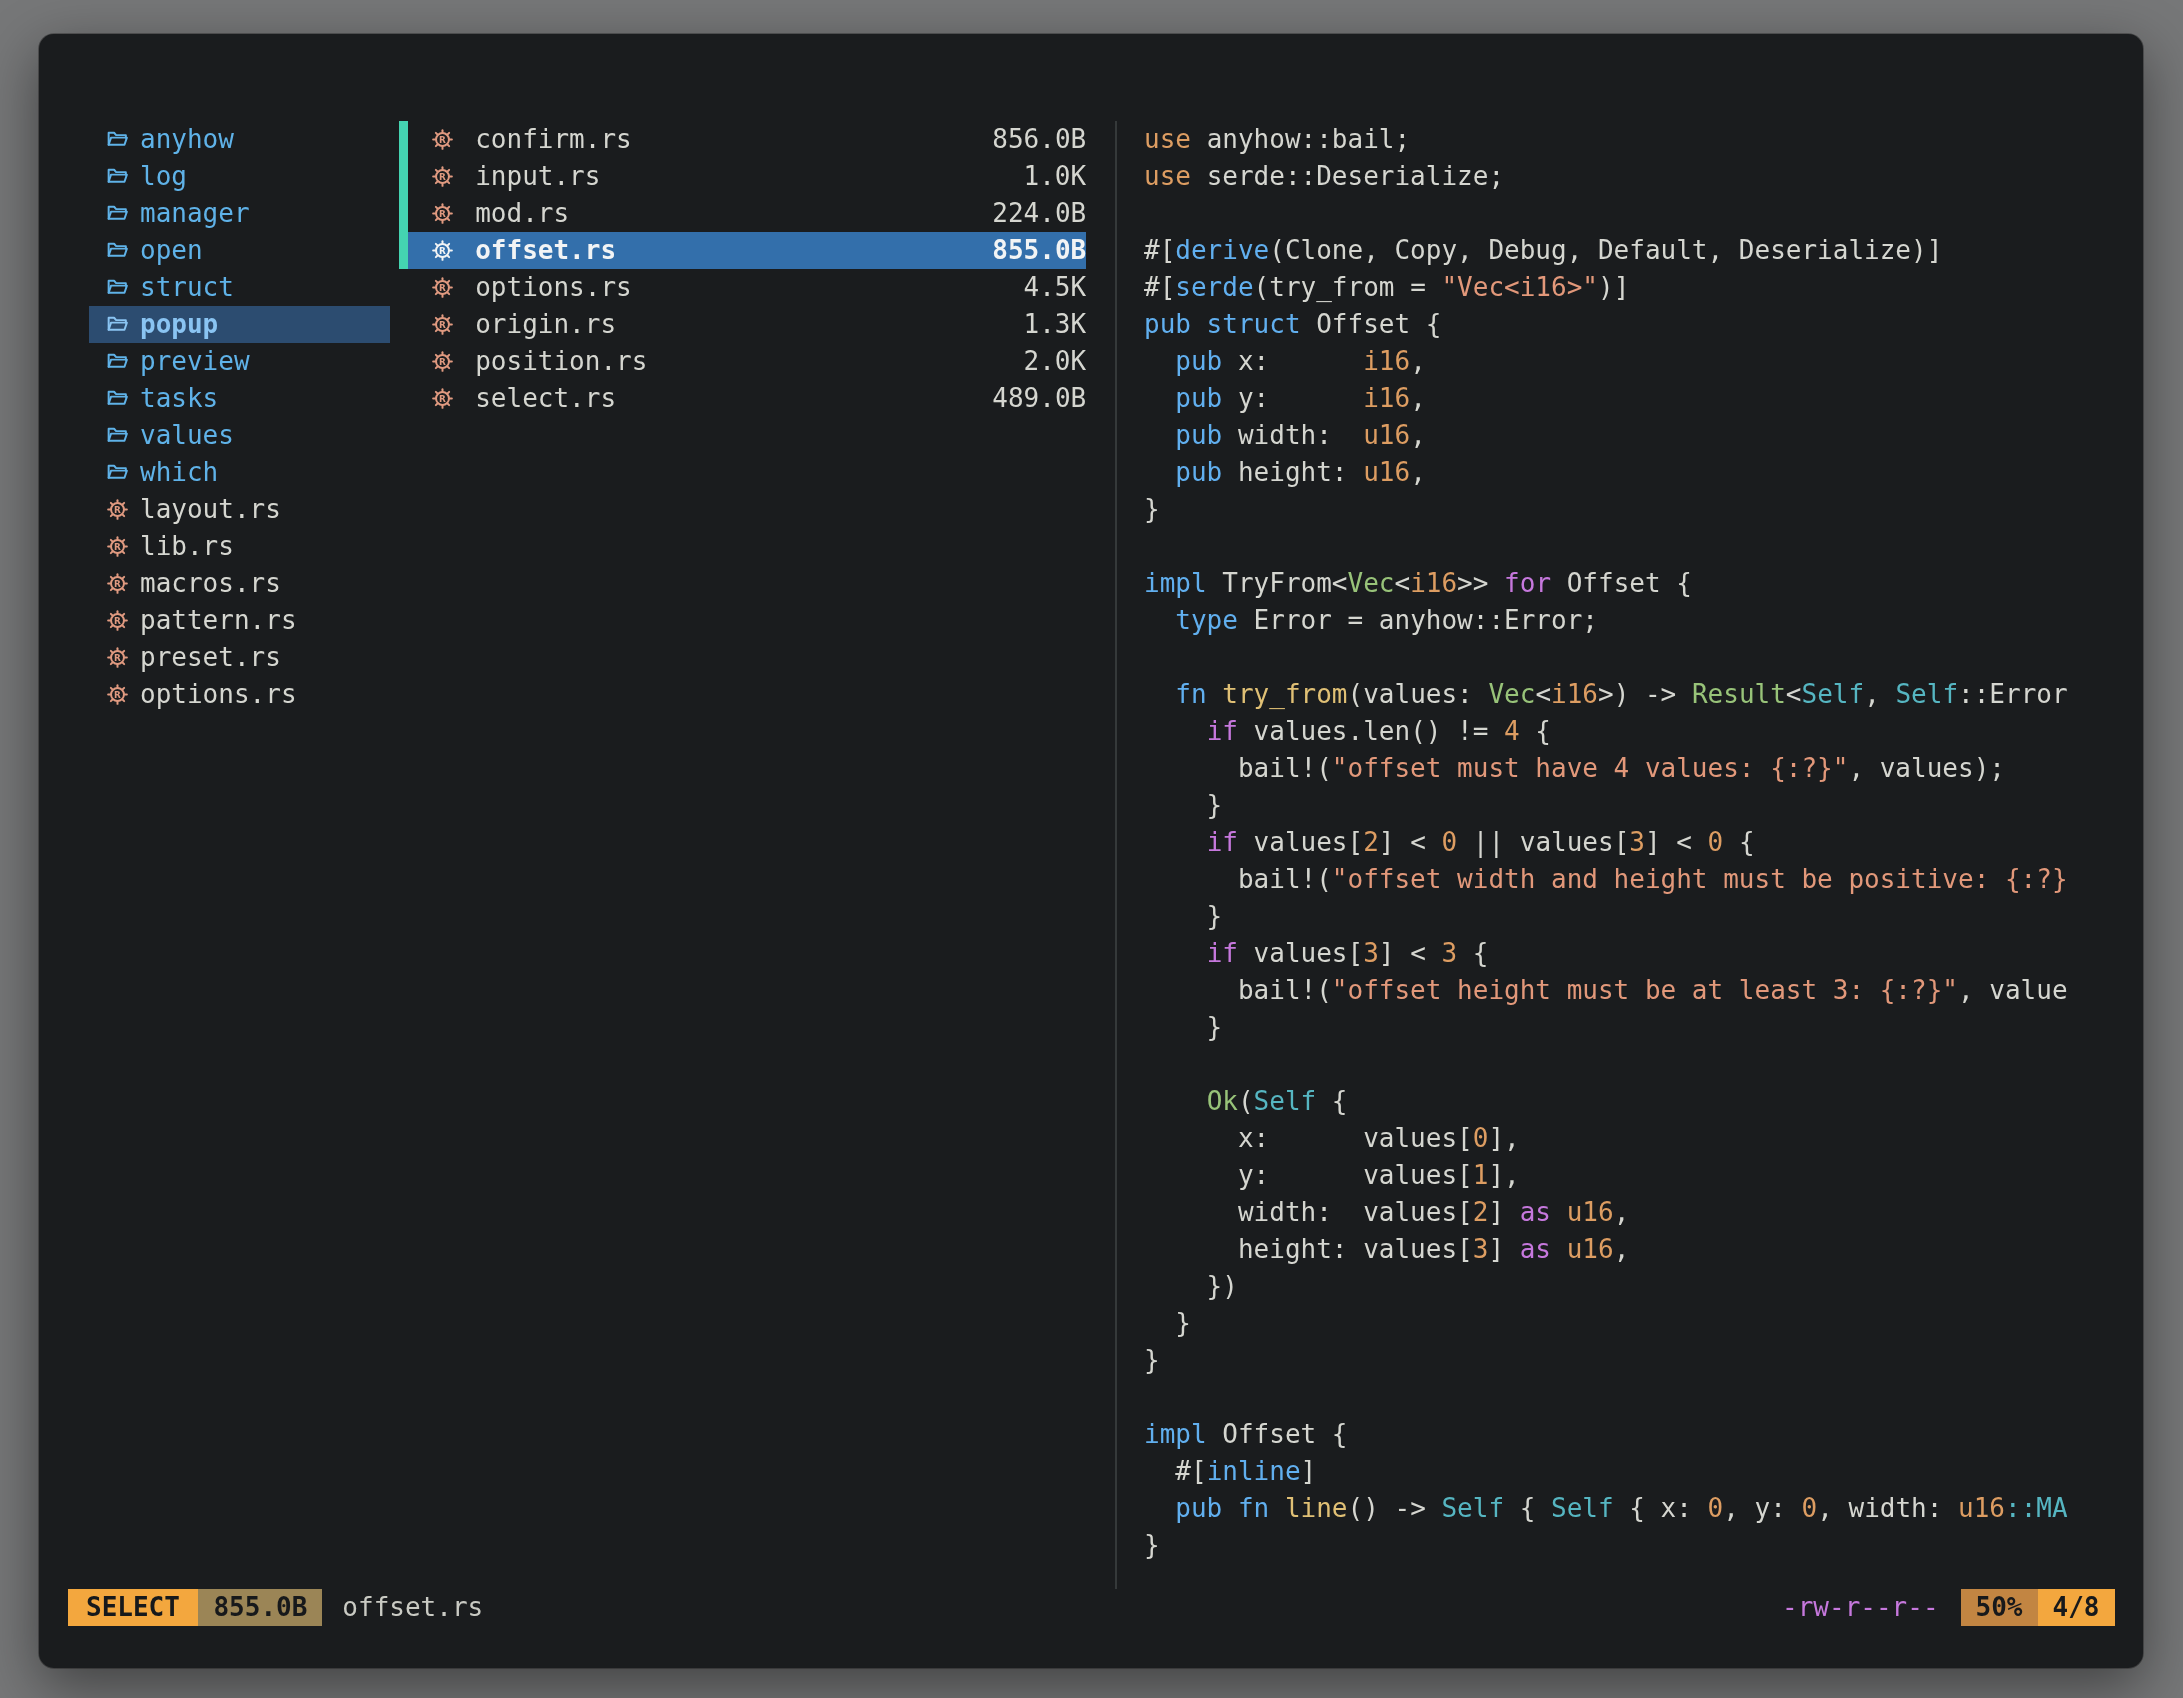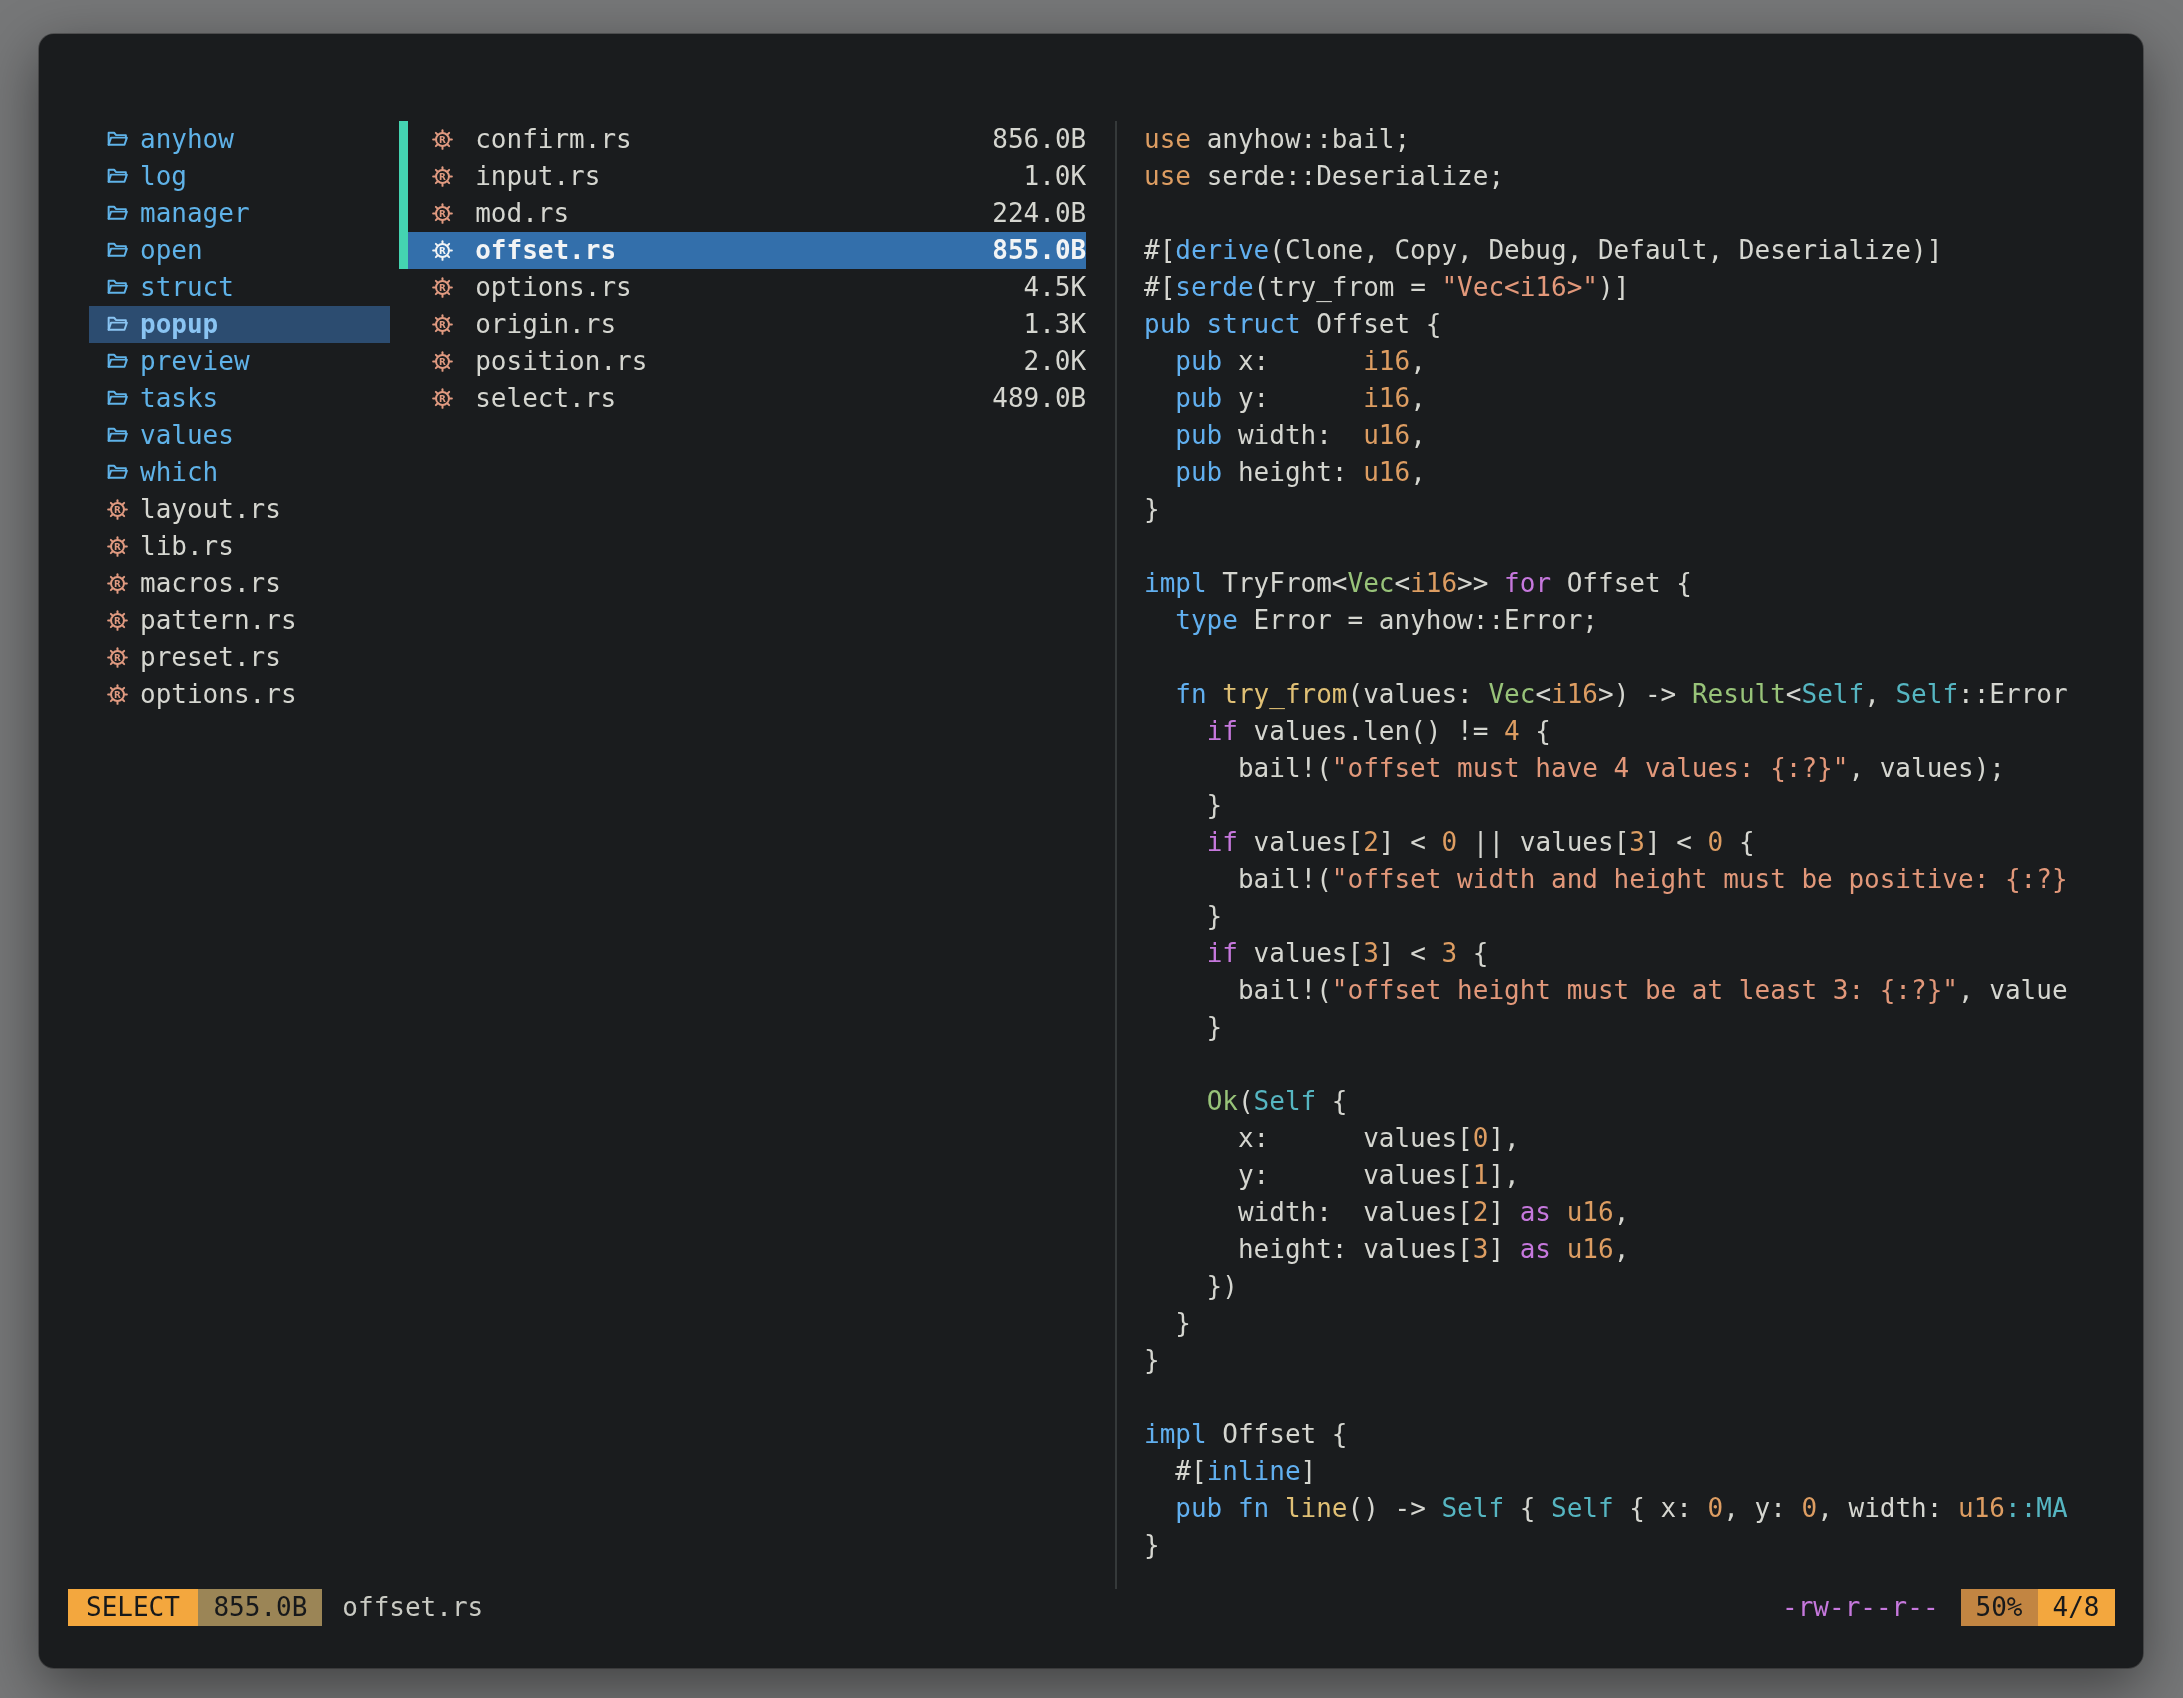--- a/index.html
+++ b/index.html
@@ -47,21 +47,21 @@
   .icon svg { width: 100%; height: 100%; display: block; }
   .dir-icon  { color: inherit; }
   .rust-icon { color: var(--rust-icon, #e09a80); }
 
   
   .code { white-space: pre; }
   .code-line { height: 37px; white-space: pre; }
 
   
   .statusbar { flex: none; height: 37px; margin: 0 28.5px 42px 28.5px; display: flex; align-items: center; }
-  .badge { padding: 0 15px; font-weight: normal; color: var(--badge-text, #17191b); height: 37px; }
+  .badge { padding: 0 15px; font-weight: bold; color: var(--badge-text, #17191b); height: 37px; }
   .badge.mode     { background: var(--amber, #f3a73e); padding: 0 18.5px; }
   .badge.fsize    { background: var(--khaki, #9b8556); }
   .badge.percent  { background: var(--tan, #c28542); }
   .badge.position { background: var(--amber, #f3a73e); }
   .fname  { margin-left: 20px; color: #c9cac3; }
   .spacer { flex: 1; }
   .perms  { color: var(--perms, #c678dd); margin-right: 22px; }
 </style>
 </head>
 <body>

